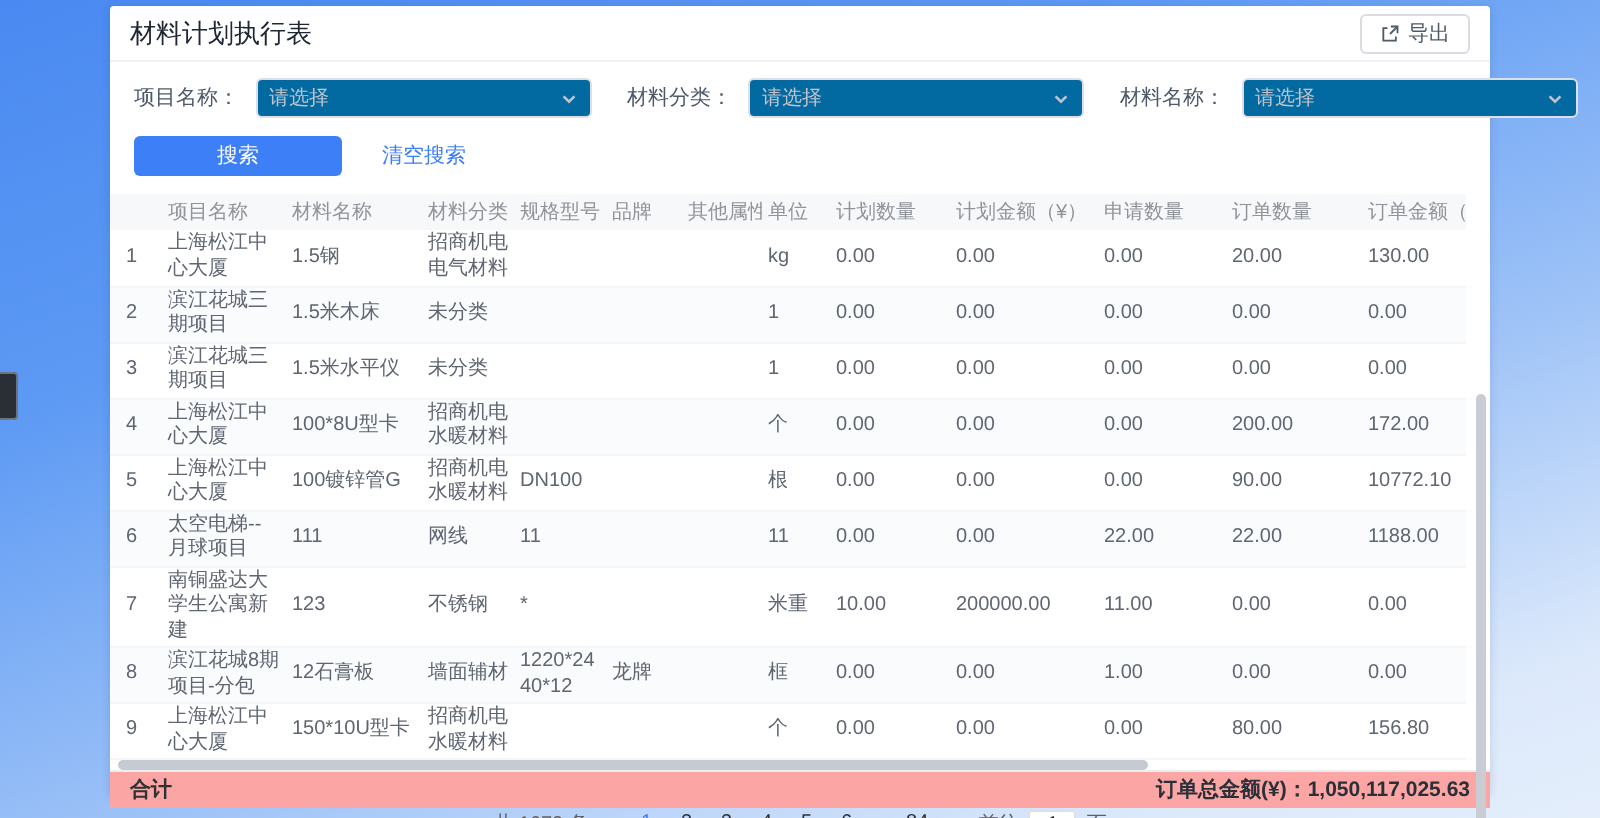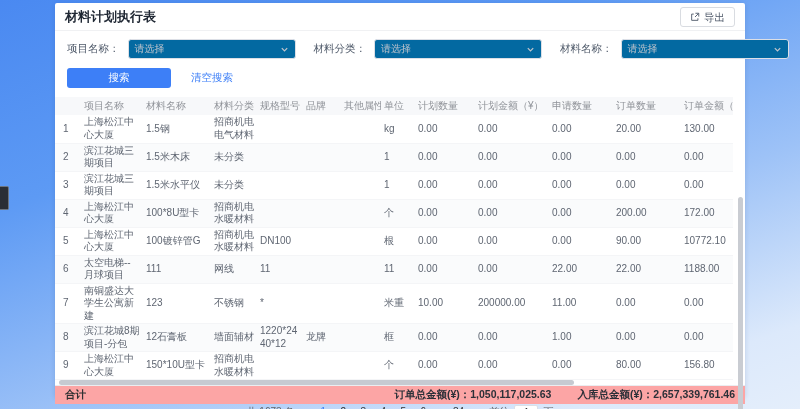--- a/index.html
+++ b/index.html
@@ -9,21 +9,21 @@
     background:linear-gradient(160deg,#4a89f1 0%,#5d9af4 30%,#9dc2f7 62%,#dce9fb 88%,#e4eefb 100%);
     position:relative;
   }
   .side-tab{position:absolute;left:0;top:186px;width:9px;height:24px;background:#2a2e35;
     border:1px solid #6b7480;border-left:none;border-radius:0 2px 2px 0;cursor:pointer}
   .card{position:absolute;left:55px;top:3px;width:690px;height:394px;background:#fff;
     border-radius:2px;display:flex;flex-direction:column;box-shadow:0 1px 5px rgba(30,60,120,.18)}
   
   .title-bar{flex:0 0 28px;display:flex;align-items:center;justify-content:space-between;
     padding:0 10px;border-bottom:1px solid #f0f1f3}
-  .page-title{font-size:13px;font-weight:700;color:#1f2733}
+  .page-title{font-size:13px;font-weight:400;color:#1f2733}
   .export-btn{display:inline-flex;align-items:center;gap:4px;border:1px solid #d9dce1;border-radius:3px;
     padding:2px 9px;font-size:10.5px;color:#4e5969;background:#fff;cursor:pointer;line-height:14px}
   
   .filter-area{padding:8px 12px 0 12px}
   .filter-row{display:flex;align-items:center}
   .filter-group{display:flex;align-items:center;margin-right:18px}
   .filter-label{font-size:10.5px;color:#4e5969;margin-right:8px;white-space:nowrap}
   .select{width:168px;height:20px;border:1px solid #dcdfe6;border-radius:3px;display:flex;
     align-items:center;justify-content:space-between;padding:0 6px;background:#0369a1;cursor:pointer}
   .placeholder{font-size:10px;color:#c0c4cc}
@@ -305,21 +305,20 @@
   </div>
 
   <div class="h-scroll">
     <div class="h-thumb"></div>
   </div>
 
   <div class="summary-row">
     <span class="summary-label">合计</span>
     <span class="totals">
         <span class="total-item">订单总金额(¥)：1,050,117,025.63</span>
-        <span class="total-item">入库总金额(¥)：2,657,339,761.46</span>
       </span>
   </div>
 
   <div class="pager-row">
     <span class="total-count">共 1673 条</span>
     <span class="pager">
         <span class="arrow-btn">‹</span>
         <span class="page-btn active">1</span>
         <span class="page-btn">2</span>
         <span class="page-btn">3</span>

